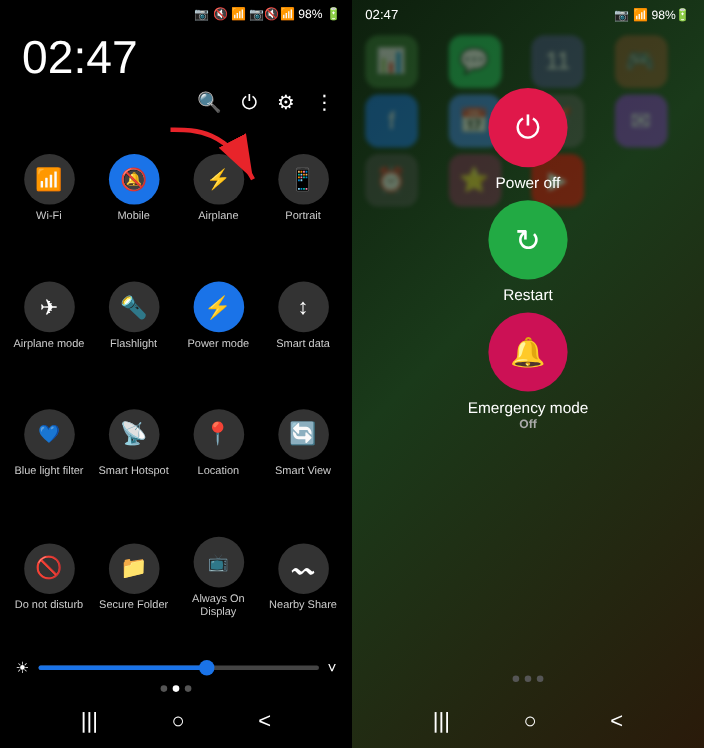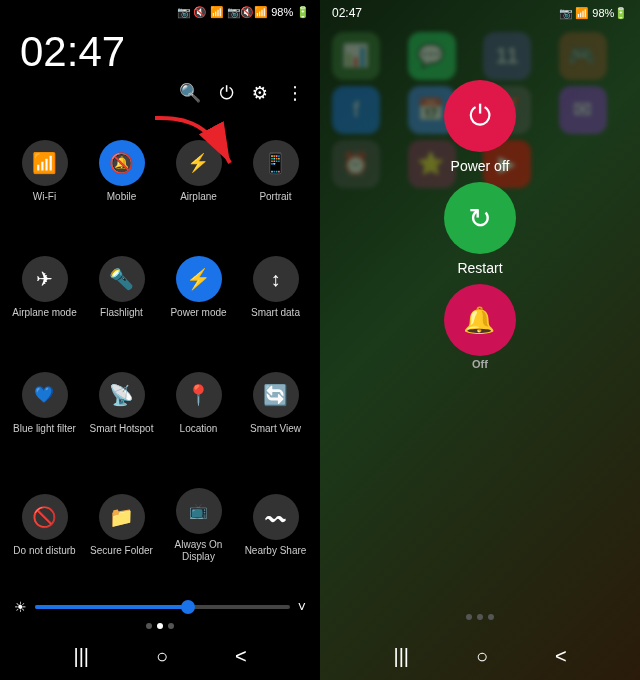--- a/index.html
+++ b/index.html
@@ -558,20 +558,21 @@
         <div class="power-btn-circle green">
           <span style="color:#fff;font-size:28px;">↻</span>
         </div>
         <span class="power-btn-label">Restart</span>
       </div>
 
       <div class="power-btn">
         <div class="power-btn-circle pink">
           <span style="color:#fff;font-size:26px;">🔔</span>
         </div>
+        <span class="power-btn-label">Emergency mode</span>
         <span class="power-btn-sublabel">Off</span>
       </div>
 
     </div>
 
     <div class="right-dots">
       <div class="dot"></div>
       <div class="dot"></div>
       <div class="dot"></div>
     </div>

